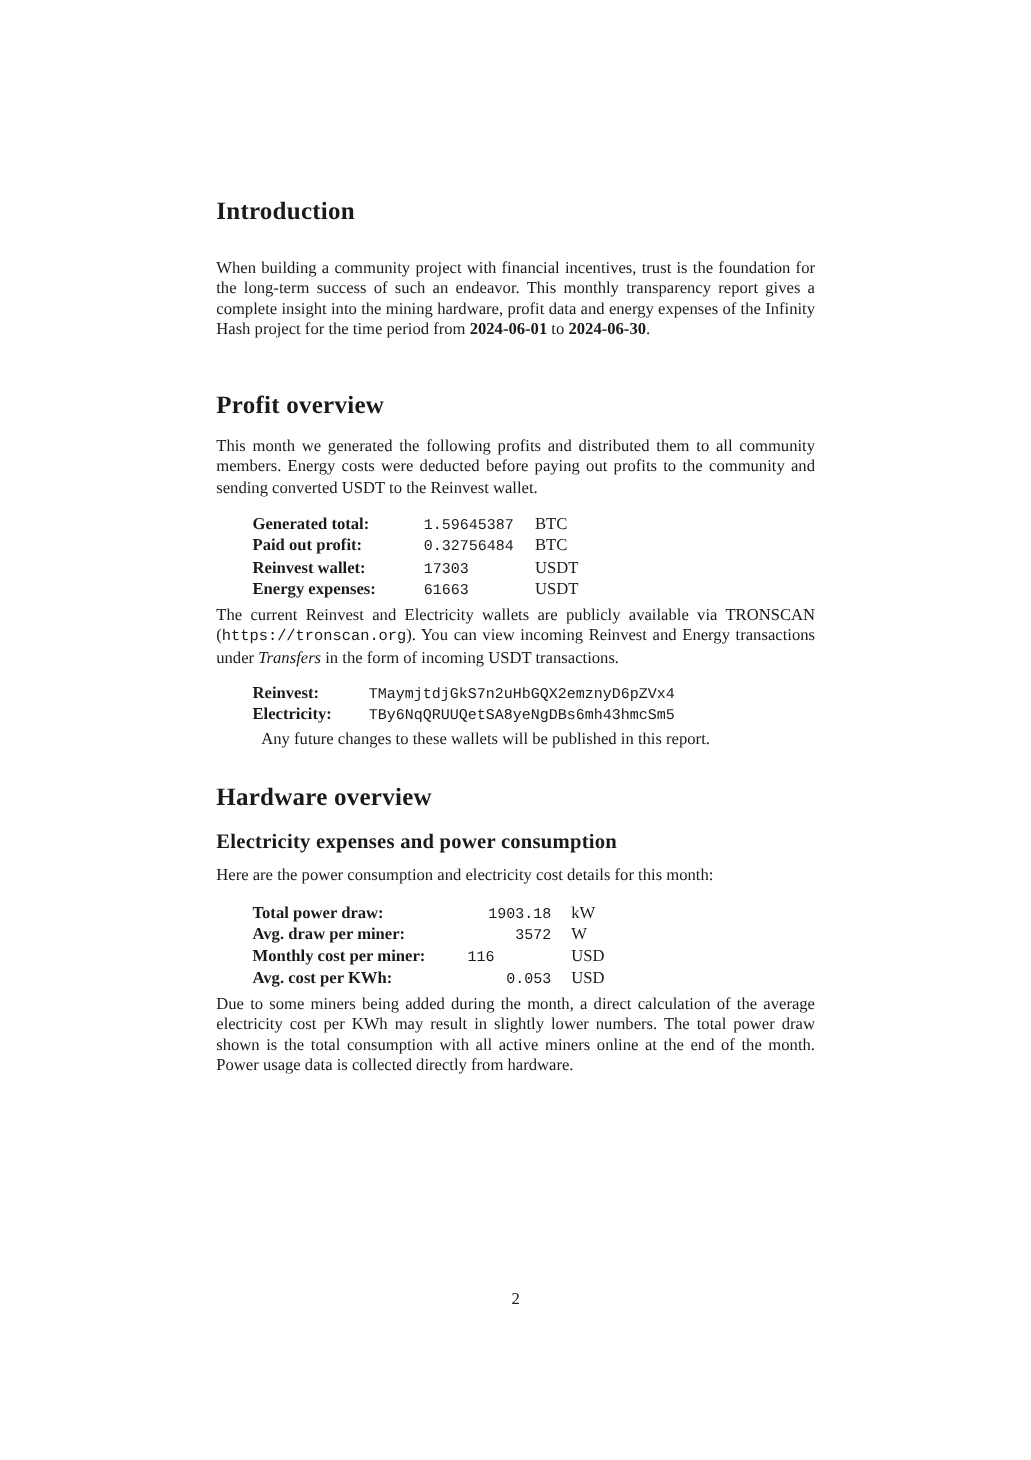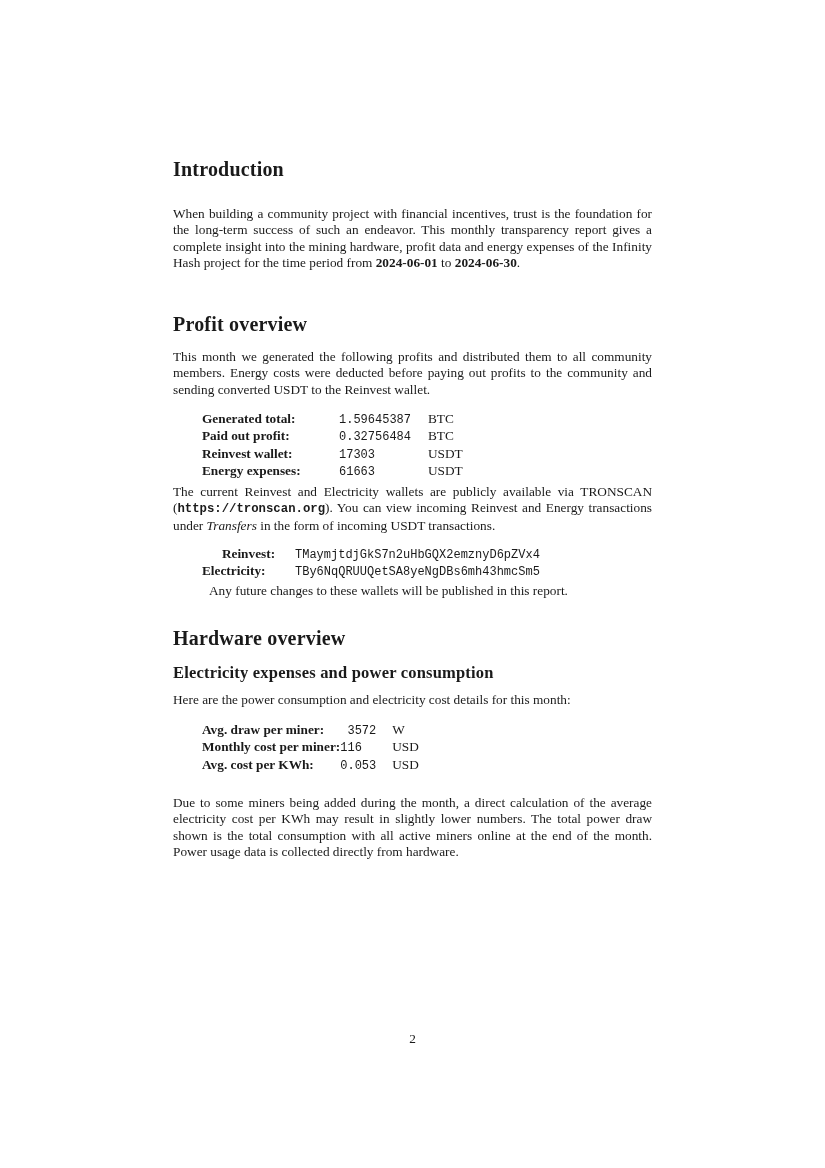--- a/index.html
+++ b/index.html
@@ -1,19 +1,19 @@
 <!DOCTYPE html>
 <html><head>
 <meta charset="utf-8">
 <style>
   html, body { margin: 0; padding: 0; background: #ffffff; }
   body { width: 825px; height: 1168px; position: relative; overflow: hidden;
          font-family: "DejaVu Serif", "Liberation Serif", serif; color: #1a1a1a; }
   .page { position: absolute; left: 173px; top: 0; width: 479px; }
-  .mono { font-family: "Liberation Mono", "DejaVu Sans Mono", monospace; font-weight: bold; }
+  .mono { font-family: "Liberation Mono", "DejaVu Sans Mono", monospace; }
   h1 { font-family: "Liberation Serif", "DejaVu Serif", serif; font-weight: bold;
        font-size: 20px; margin: 0; position: absolute; left: 0; letter-spacing: 0.2px; }
   h2 { font-family: "Liberation Serif", "DejaVu Serif", serif; font-weight: bold;
        font-size: 16.5px; margin: 0; position: absolute; left: 0; letter-spacing: 0.2px; }
   p { font-family: "Liberation Serif", "DejaVu Serif", serif; font-size: 13.3px;
       line-height: 16.3px; margin: 0; position: absolute; left: 0; width: 479px;
       text-align: justify; }
   p b { font-weight: bold; }
   .kv { position: absolute; left: 29px; font-family: "Liberation Serif", "DejaVu Serif", serif;
         font-size: 13.3px; border-collapse: collapse; }
@@ -58,38 +58,43 @@
       <td class="u">USDT</td>
     </tr>
   </tbody>
     </table>
 
   <p style="top:484px;"><span>The current Reinvest and Electricity wallets are publicly available via TRONSCAN (</span><span class="mono" style="font-size:12.3px;">https://tronscan.org</span><span>). You can view incoming Reinvest and Energy transactions under </span><i>Transfers</i><span> in the form of incoming USDT transactions.</span></p>
 
   <table class="kv" style="top:546px;">
     <tbody>
         <tr>
-      <td class="k" style="width:93px;text-align:center;">Reinvest:</td>
+      <td class="k" style="width:93px;">Reinvest:</td>
       <td class="v">TMaymjtdjGkS7n2uHbGQX2emznyD6pZVx4</td>
     </tr>
     <tr>
       <td class="k">Electricity:</td>
       <td class="v">TBy6NqQRUUQetSA8yeNgDBs6mh43hmcSm5</td>
     </tr>
   </tbody>
     </table>
 
   <p style="top:583px;margin-left:36px;">Any future changes to these wallets will be published in this report.</p>
 
   <h1 style="top:627px;">Hardware overview</h1>
   <h2 style="top:663px;">Electricity expenses and power consumption</h2>
   <p style="top:692px;">Here are the power consumption and electricity cost details for this month:</p>
 
   <table class="kv" style="top:722px;">
     <tbody>
+        <tr>
+      <td class="k" style="width:172px;">Total power draw:</td>
+      <td class="v" style="width:67px; text-align:right; padding-right:16px;">1903.18</td>
+      <td class="u">kW</td>
+    </tr>
     <tr>
       <td class="k">Avg. draw per miner:</td>
       <td class="v" style="text-align:right; padding-right:16px;">3572</td>
       <td class="u">W</td>
     </tr>
     <tr>
       <td class="k">Monthly cost per miner:</td>
       <td class="v" style="text-align:left; padding-right:16px;">116</td>
       <td class="u">USD</td>
     </tr>

